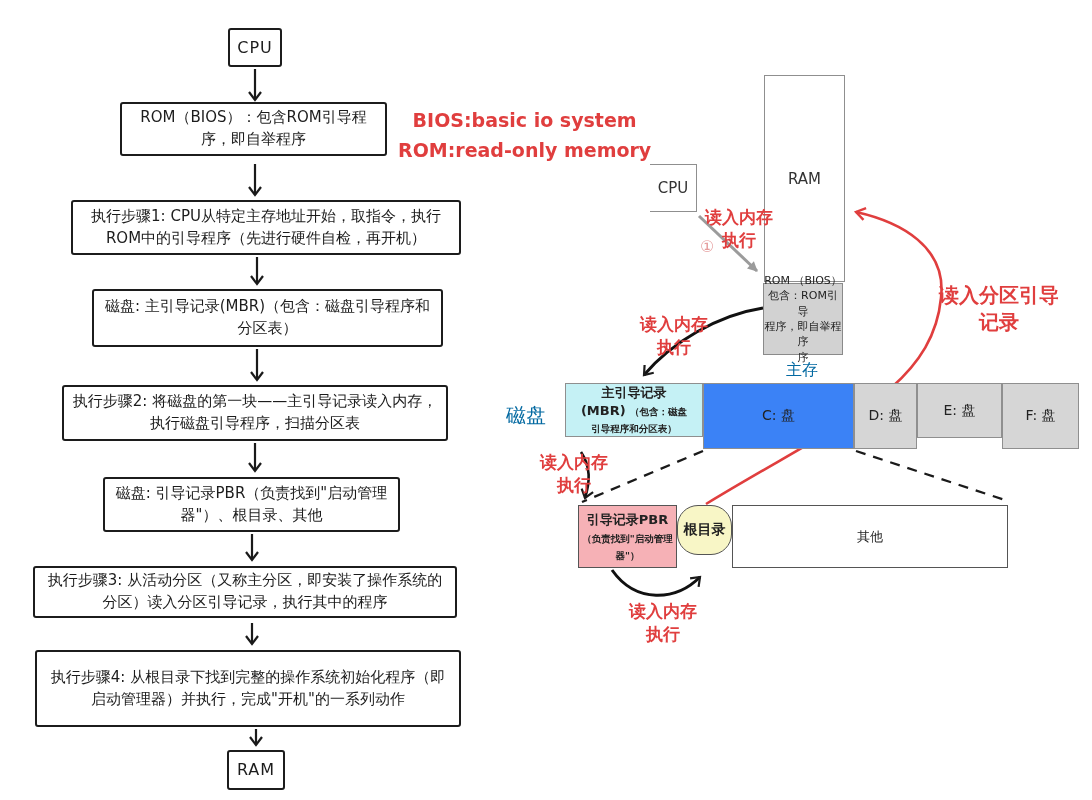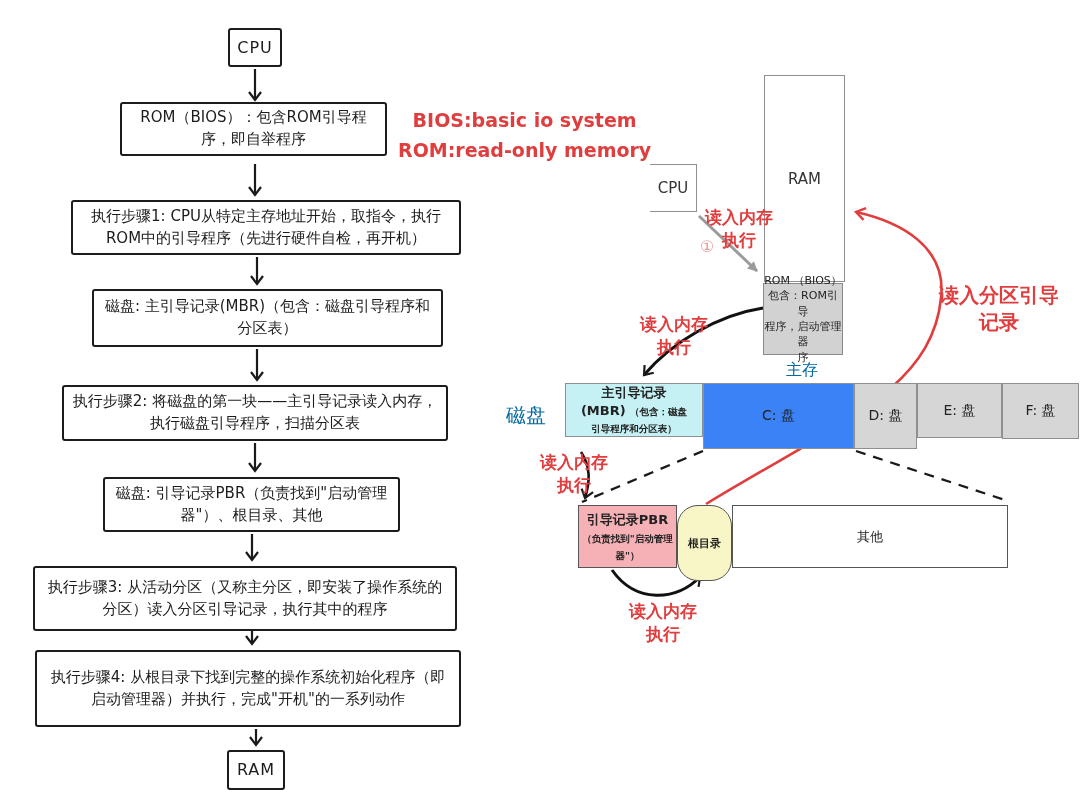--- a/index.html
+++ b/index.html
@@ -74,60 +74,60 @@
     <path d="M703 451 L582 502" stroke="#1a1a1a" stroke-width="2.3" stroke-dasharray="10 8" fill="none"></path>
     <path d="M856 451 L1008 501" stroke="#1a1a1a" stroke-width="2.3" stroke-dasharray="10 8" fill="none"></path>
   </svg>
 
   <div class="fbox small" style="left:228px;top:28px;width:54px;height:39px;">CPU</div>
   <div class="fbox" style="left:120px;top:102px;width:267px;height:54px;">ROM（BIOS）：包含ROM引导程序，即自举程序</div>
   <div class="fbox" style="left:47px;top:200px;width:390px;height:55px;margin-left:24px;">执行步骤1: CPU从特定主存地址开始，取指令，执行ROM中的引导程序（先进行硬件自检，再开机）</div>
   <div class="fbox" style="left:92px;top:289px;width:351px;height:58px;">磁盘: 主引导记录(MBR)（包含：磁盘引导程序和分区表）</div>
   <div class="fbox" style="left:62px;top:385px;width:386px;height:56px;">执行步骤2: 将磁盘的第一块——主引导记录读入内存，执行磁盘引导程序，扫描分区表</div>
   <div class="fbox" style="left:103px;top:477px;width:297px;height:55px;">磁盘: 引导记录PBR（负责找到"启动管理器"）、根目录、其他</div>
-  <div class="fbox" style="left:33px;top:566px;width:424px;height:65px;">执行步骤3: 从活动分区（又称主分区，即安装了操作系统的分区）读入分区引导记录，执行其中的程序</div>
+  <div class="fbox" style="left:33px;top:566px;width:424px;height:52px;">执行步骤3: 从活动分区（又称主分区，即安装了操作系统的分区）读入分区引导记录，执行其中的程序</div>
   <div class="fbox" style="left:35px;top:650px;width:426px;height:77px;">执行步骤4: 从根目录下找到完整的操作系统初始化程序（即启动管理器）并执行，完成"开机"的一系列动作</div>
   <div class="fbox small" style="left:227px;top:750px;width:58px;height:40px;">RAM</div>
 
   <div class="ann ann-en" style="left:398px;top:105px;">BIOS:basic io system
 ROM:read-only memory</div>
 
   <div class="dbox" style="left:650px;top:164px;width:47px;height:48px;border-left:none;font-size:15px;background:#fff;color:#333;">CPU</div>
 
   <div class="dbox" style="left:764px;top:75px;width:81px;height:207px;font-size:15px;background:#fff;color:#333;">RAM</div>
 
   <div class="dbox" style="left:763px;top:283px;width:80px;height:72px;background:#d2d2d2;border-color:#8a8a8a;">
     <span class="rom-text">ROM （BIOS）
 包含：ROM引导
-程序，启动管理器
+程序，即自举程序
 序</span>
   </div>
 
   <div class="glabel" style="left:786px;top:360px;font-size:16px;">主存</div>
 
   <div class="glabel" style="left:506px;top:402px;font-size:20px;">磁盘</div>
 
   <div class="dbox" style="left:565px;top:383px;width:138px;height:54px;background:#c5f1f5;flex-direction:column;padding:14px;">
     <span>
       <span class="seg-title">主引导记录(MBR)</span>
       <span class="seg-sub">（包含：磁盘引导程序和分区表）</span>
     </span>
   </div>
   <div class="dbox" style="left:703px;top:383px;width:151px;height:66px;background:#3b82f6;">C: 盘</div>
   <div class="dbox" style="left:854px;top:383px;width:63px;height:66px;background:#d6d6d6;">D: 盘</div>
   <div class="dbox" style="left:917px;top:383px;width:85px;height:55px;background:#d6d6d6;">E: 盘</div>
-  <div class="dbox" style="left:1002px;top:383px;width:77px;height:56px;background:#d6d6d6;">F: 盘</div>
+  <div class="dbox" style="left:1002px;top:383px;width:77px;height:66px;background:#d6d6d6;">F: 盘</div>
 
   <div class="dbox" style="left:578px;top:505px;width:99px;height:63px;background:#f6b1b6;border-color:#555;flex-direction:column;padding:2px;">
     <span>
       <span class="seg-title">引导记录PBR</span>
       <span class="seg-sub">（负责找到"启动管理器"）</span>
     </span>
   </div>
-  <div class="dbox" style="left:677px;top:505px;width:55px;height:76px;background:#f8f6c6;border-color:#555;font-weight:bold;font-size:11px;border-radius:21px;">根目录</div>
+  <div class="dbox" style="left:677px;top:505px;width:55px;height:50px;background:#f8f6c6;border-color:#555;font-weight:bold;font-size:14px;border-radius:21px;">根目录</div>
   <div class="dbox" style="left:732px;top:505px;width:276px;height:63px;background:#ffffff;border-color:#555;font-size:13px;">其他</div>
 
   <div class="ann" style="left:697px;top:206px;width:84px;">读入内存
 执行</div>
   <div class="circ" style="left:700px;top:237px;">①</div>
   <div class="ann" style="left:634px;top:313px;width:80px;">读入内存
 执行</div>
   <div class="ann" style="left:535px;top:451px;width:78px;">读入内存
 执行</div>
   <div class="ann" style="left:622px;top:600px;width:82px;">读入内存

